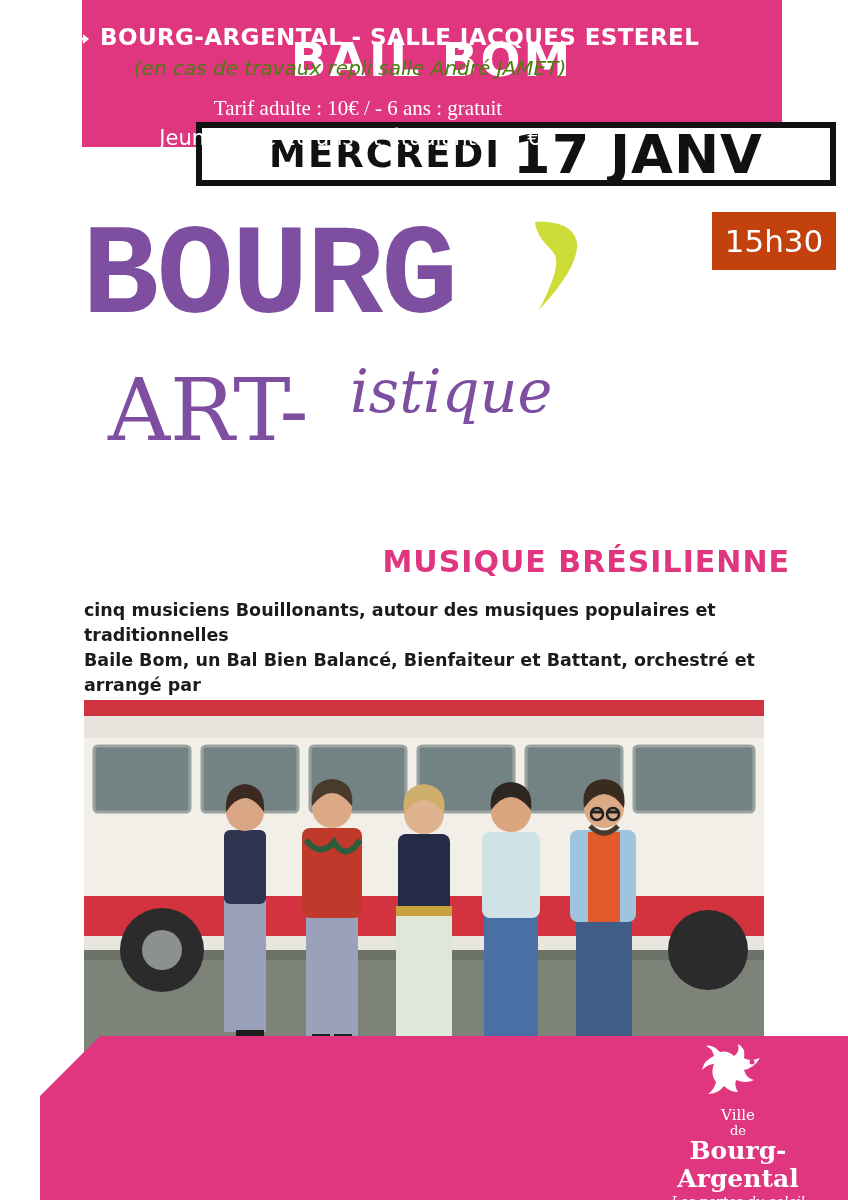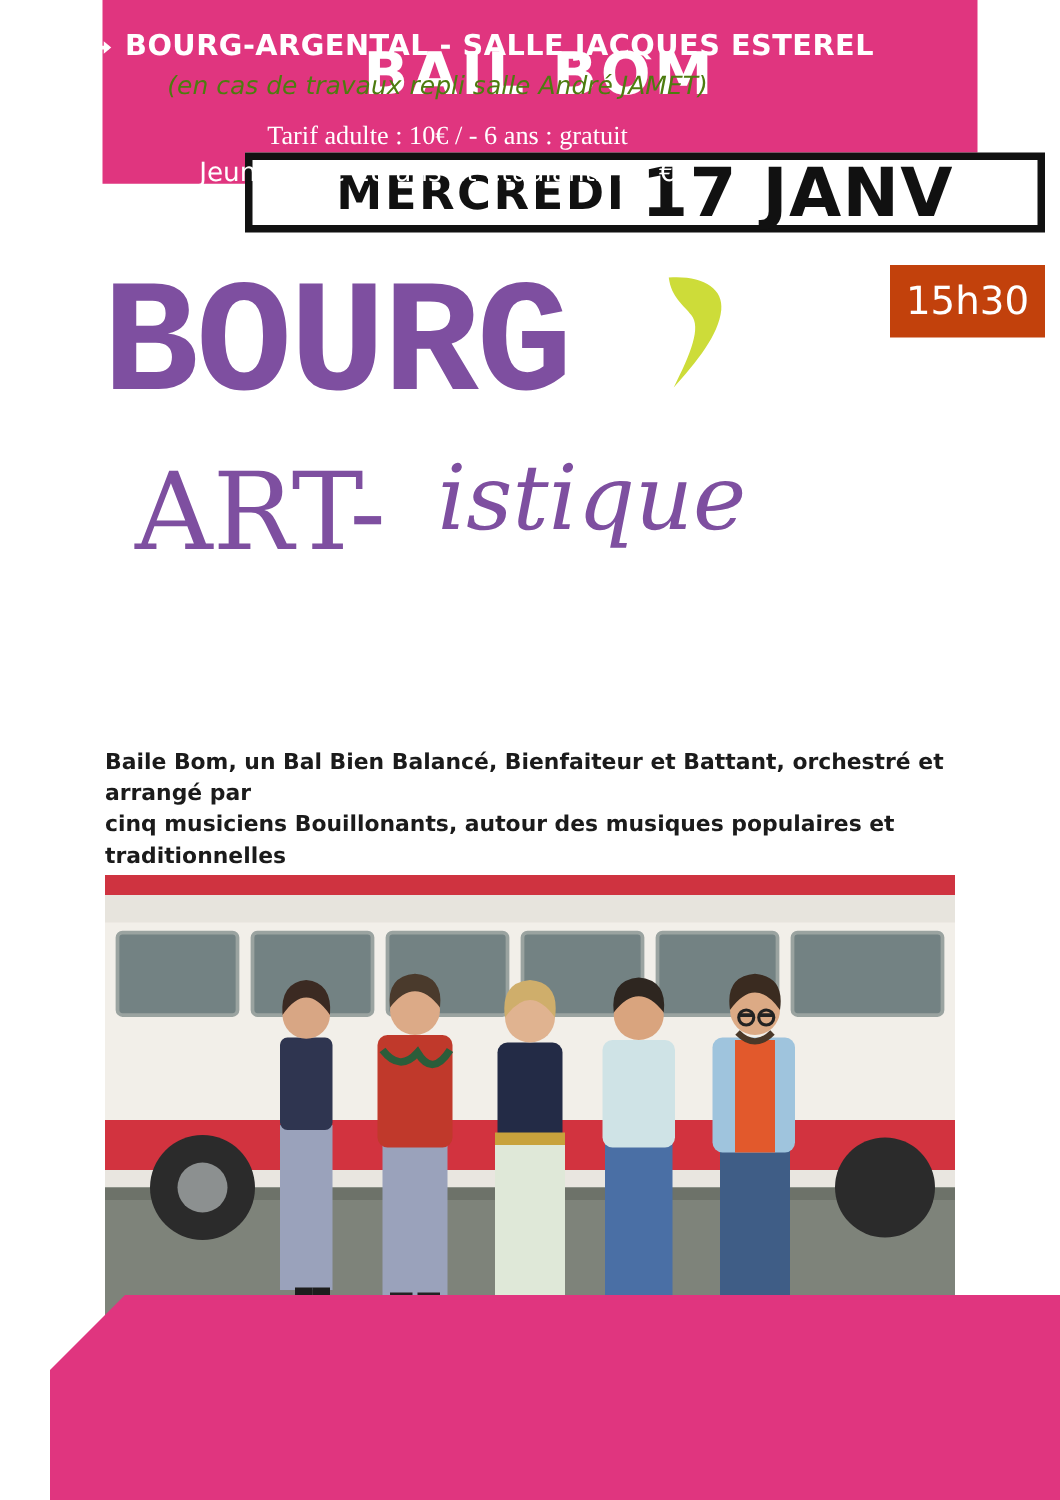--- a/index.html
+++ b/index.html
@@ -111,21 +111,21 @@
     font-size: 86px;
     color: #7e4fa0;
     letter-spacing: 0px;
     line-height: 1;
   }
   .logo-istique {
     position: absolute;
     left: 278px; top: 150px;
     font-family: "DejaVu Serif", serif;
     font-style: italic;
-    font-size: 72px;
+    font-size: 59px;
     color: #7e4fa0;
     line-height: 1;
   }
 
   
   .genre {
     position: absolute;
     left: 0; top: 544px;
     width: 790px;
     text-align: right;
@@ -265,24 +265,25 @@
     <div class="logo-bourg">BOURG</div>
     <div class="apostrophe">
       <svg width="56" height="96" viewBox="0 0 56 96" xmlns="http://www.w3.org/2000/svg">
         <path d="M8 4 C34 2, 52 12, 50 30 C48 50, 30 72, 12 92 C26 64, 34 44, 26 34 C20 26, 10 20, 8 4 Z" fill="#cddc39"></path>
       </svg>
     </div>
     <div class="logo-art">ART-</div>
     <div class="logo-istique">istique</div>
   </div>
 
+  <div class="genre">MUSIQUE BRÉSILIENNE</div>
 
   <div class="description">
+    <p>cinq musiciens Bouillonants, autour des musiques populaires et traditionnelles</p>
     <p>Baile Bom, un Bal Bien Balancé, Bienfaiteur et Battant, orchestré et arrangé par</p>
-    <p>cinq musiciens Bouillonants, autour des musiques populaires et traditionnelles</p>
     <p>du Brésil, samBa, forro, funk.</p>
     <p>Bim, Bam, Boum, Baile Bom, on danse.</p>
   </div>
 
   <div class="photo">
     <svg width="680" height="400" viewBox="0 0 680 400" xmlns="http://www.w3.org/2000/svg">
       <defs>
         <linearGradient id="skyg" x1="0" y1="0" x2="0" y2="1">
           <stop offset="0%" stop-color="#cfd8d2"></stop>
           <stop offset="100%" stop-color="#b9c2bb"></stop>
@@ -384,14 +385,26 @@
       <svg width="22" height="20" viewBox="0 0 22 20" xmlns="http://www.w3.org/2000/svg">
         <path d="M3 2 V12 H17" stroke="#ffffff" stroke-width="3" fill="none"></path>
         <path d="M13 7 L19 12 L13 17 Z" fill="#ffffff"></path>
       </svg>
     </span><span>BOURG-ARGENTAL - SALLE JACQUES ESTEREL</span>
   </div>
   <div class="venue-alt">(en cas de travaux repli salle André JAMET)</div>
   <div class="price1">Tarif adulte : 10€ / - 6 ans : gratuit</div>
   <div class="price2">Jeunes - de 18 ans et étudiants : 5 €</div>
 
+  <div class="city-logo">
+    <div class="city-mark">
+      <svg width="96" height="62" viewBox="0 0 96 62" xmlns="http://www.w3.org/2000/svg">
+        <path d="M30 10 q-8 -8 -14 -6 q6 2 8 10 q-10 4 -12 14 q6 -6 12 -6 q-4 10 2 18 q-2 8 -8 12 q10 0 16 -8 q6 6 14 6 q-4 -6 -2 -12 q10 4 18 0 q-8 -2 -10 -10 q10 -2 16 -12 q-10 4 -16 0 q2 -10 -6 -14 q2 8 -4 12 q-6 -6 -14 -4 z" fill="#ffffff"></path>
+        <circle cx="62" cy="20" r="2.5" fill="#e0357f"></circle>
+      </svg>
+    </div>
+    <div class="city-ville">Ville</div>
+    <div class="city-de">de</div>
+    <div class="city-name">Bourg-Argental</div>
+    <div class="city-tag">Les portes du soleil</div>
+  </div>
 
 </div>
 
 </body></html>

